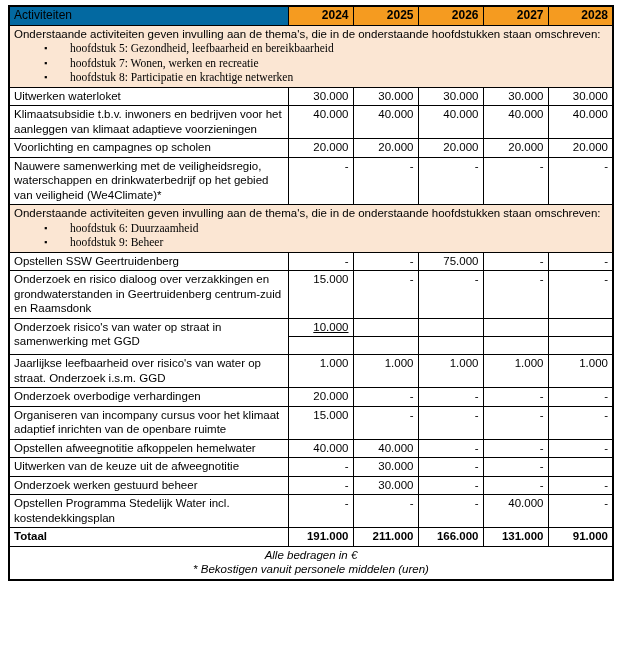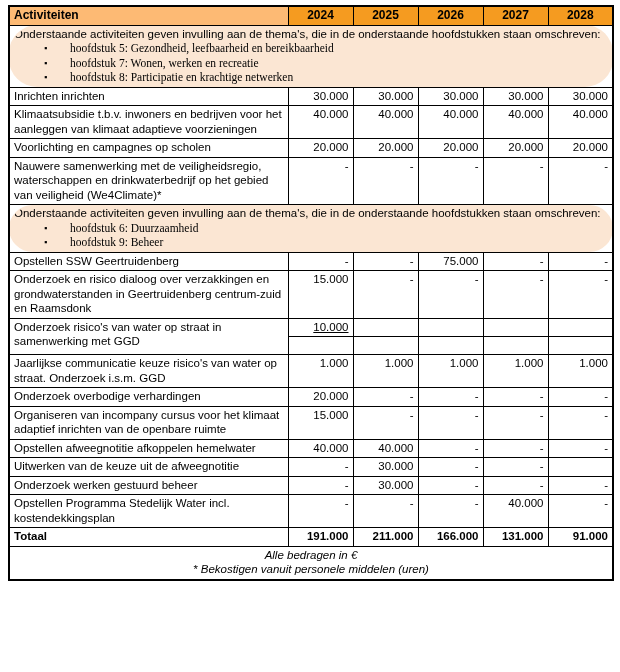--- a/index.html
+++ b/index.html
@@ -30,35 +30,35 @@
   table.budget td, table.budget th {
     border: 1px solid #000;
     vertical-align: top;
     padding: 1px 4px 2px 4px;
     overflow: hidden;
   }
   table.budget {
     border: 2px solid #000;
   }
   th.hdr-label {
-    background: #fdba74;
+    background: #0369a1;
     text-align: left;
-    font-weight: bold;
+    font-weight: normal;
     font-size: 12px;
   }
   th.hdr-year {
     background: #F59B20;
+    text-align: right;
     font-weight: bold;
     font-size: 12px;
     padding-right: 5px;
   }
   td.section {
     background: #FBE6D3;
     padding: 3px 5px 4px 5px;
-    border-radius: 28px;
   }
   .bullet {
     display: flex;
     padding-left: 30px;
     font-family: Liberation Serif, serif;
   }
   .bullet-mark {
     width: 26px;
     flex: 0 0 26px;
     font-size: 9px;
@@ -126,21 +126,21 @@
           <span>hoofdstuk 7: Wonen, werken en recreatie</span>
         </div>
         <div class="bullet">
           <span class="bullet-mark"></span>
           <span>hoofdstuk 8: Participatie en krachtige netwerken</span>
         </div>
       </td>
     </tr>
 
     <tr>
-      <td>Inrichten inrichten</td>
+      <td>Uitwerken waterloket</td>
       <td class="val">30.000</td>
       <td class="val">30.000</td>
       <td class="val">30.000</td>
       <td class="val">30.000</td>
       <td class="val">30.000</td>
     </tr>
     <tr>
       <td>Klimaatsubsidie t.b.v. inwoners en bedrijven voor het aanleggen van klimaat adaptieve voorzieningen</td>
       <td class="val">40.000</td>
       <td class="val">40.000</td>
@@ -206,21 +206,21 @@
     </tr>
     <tr>
       <td class="val subval"></td>
       <td class="val subval"></td>
       <td class="val subval"></td>
       <td class="val subval"></td>
       <td class="val subval"></td>
     </tr>
 
     <tr>
-      <td>Jaarlijkse communicatie keuze risico's van water op straat. Onderzoek i.s.m. GGD</td>
+      <td>Jaarlijkse leefbaarheid over risico's van water op straat. Onderzoek i.s.m. GGD</td>
       <td class="val">1.000</td>
       <td class="val">1.000</td>
       <td class="val">1.000</td>
       <td class="val">1.000</td>
       <td class="val">1.000</td>
     </tr>
     <tr>
       <td>Onderzoek overbodige verhardingen</td>
       <td class="val">20.000</td>
       <td class="val">-</td>

